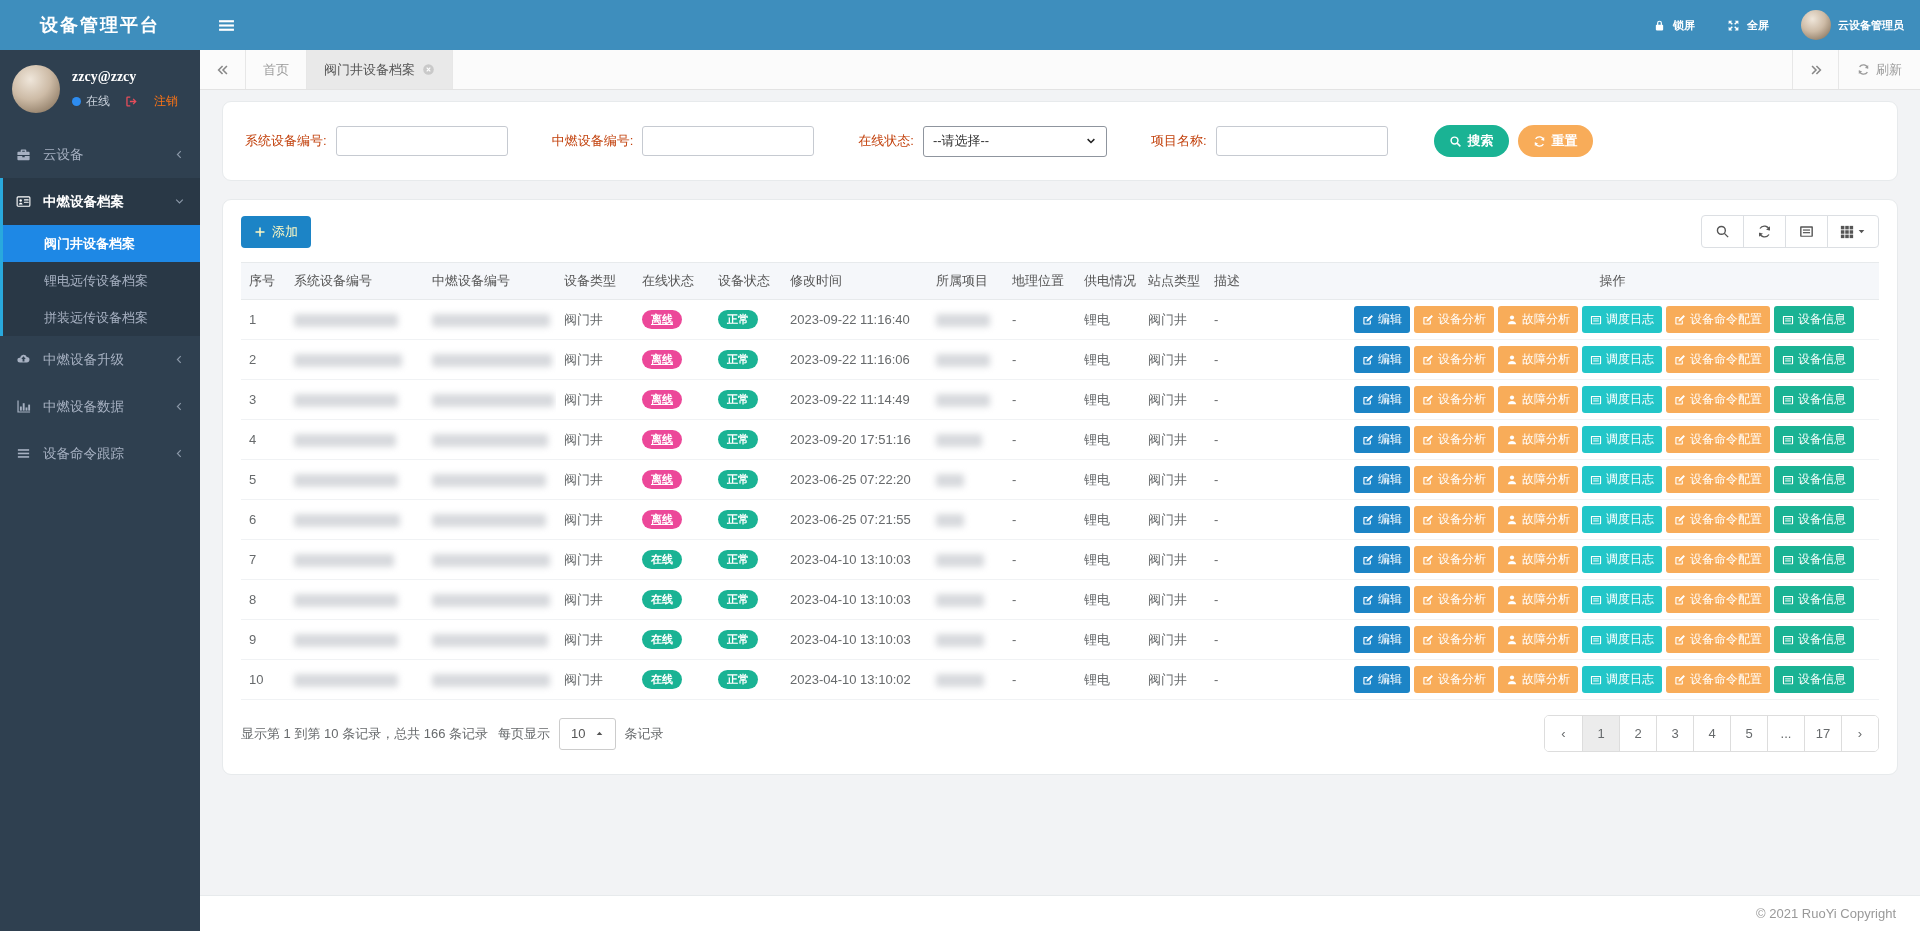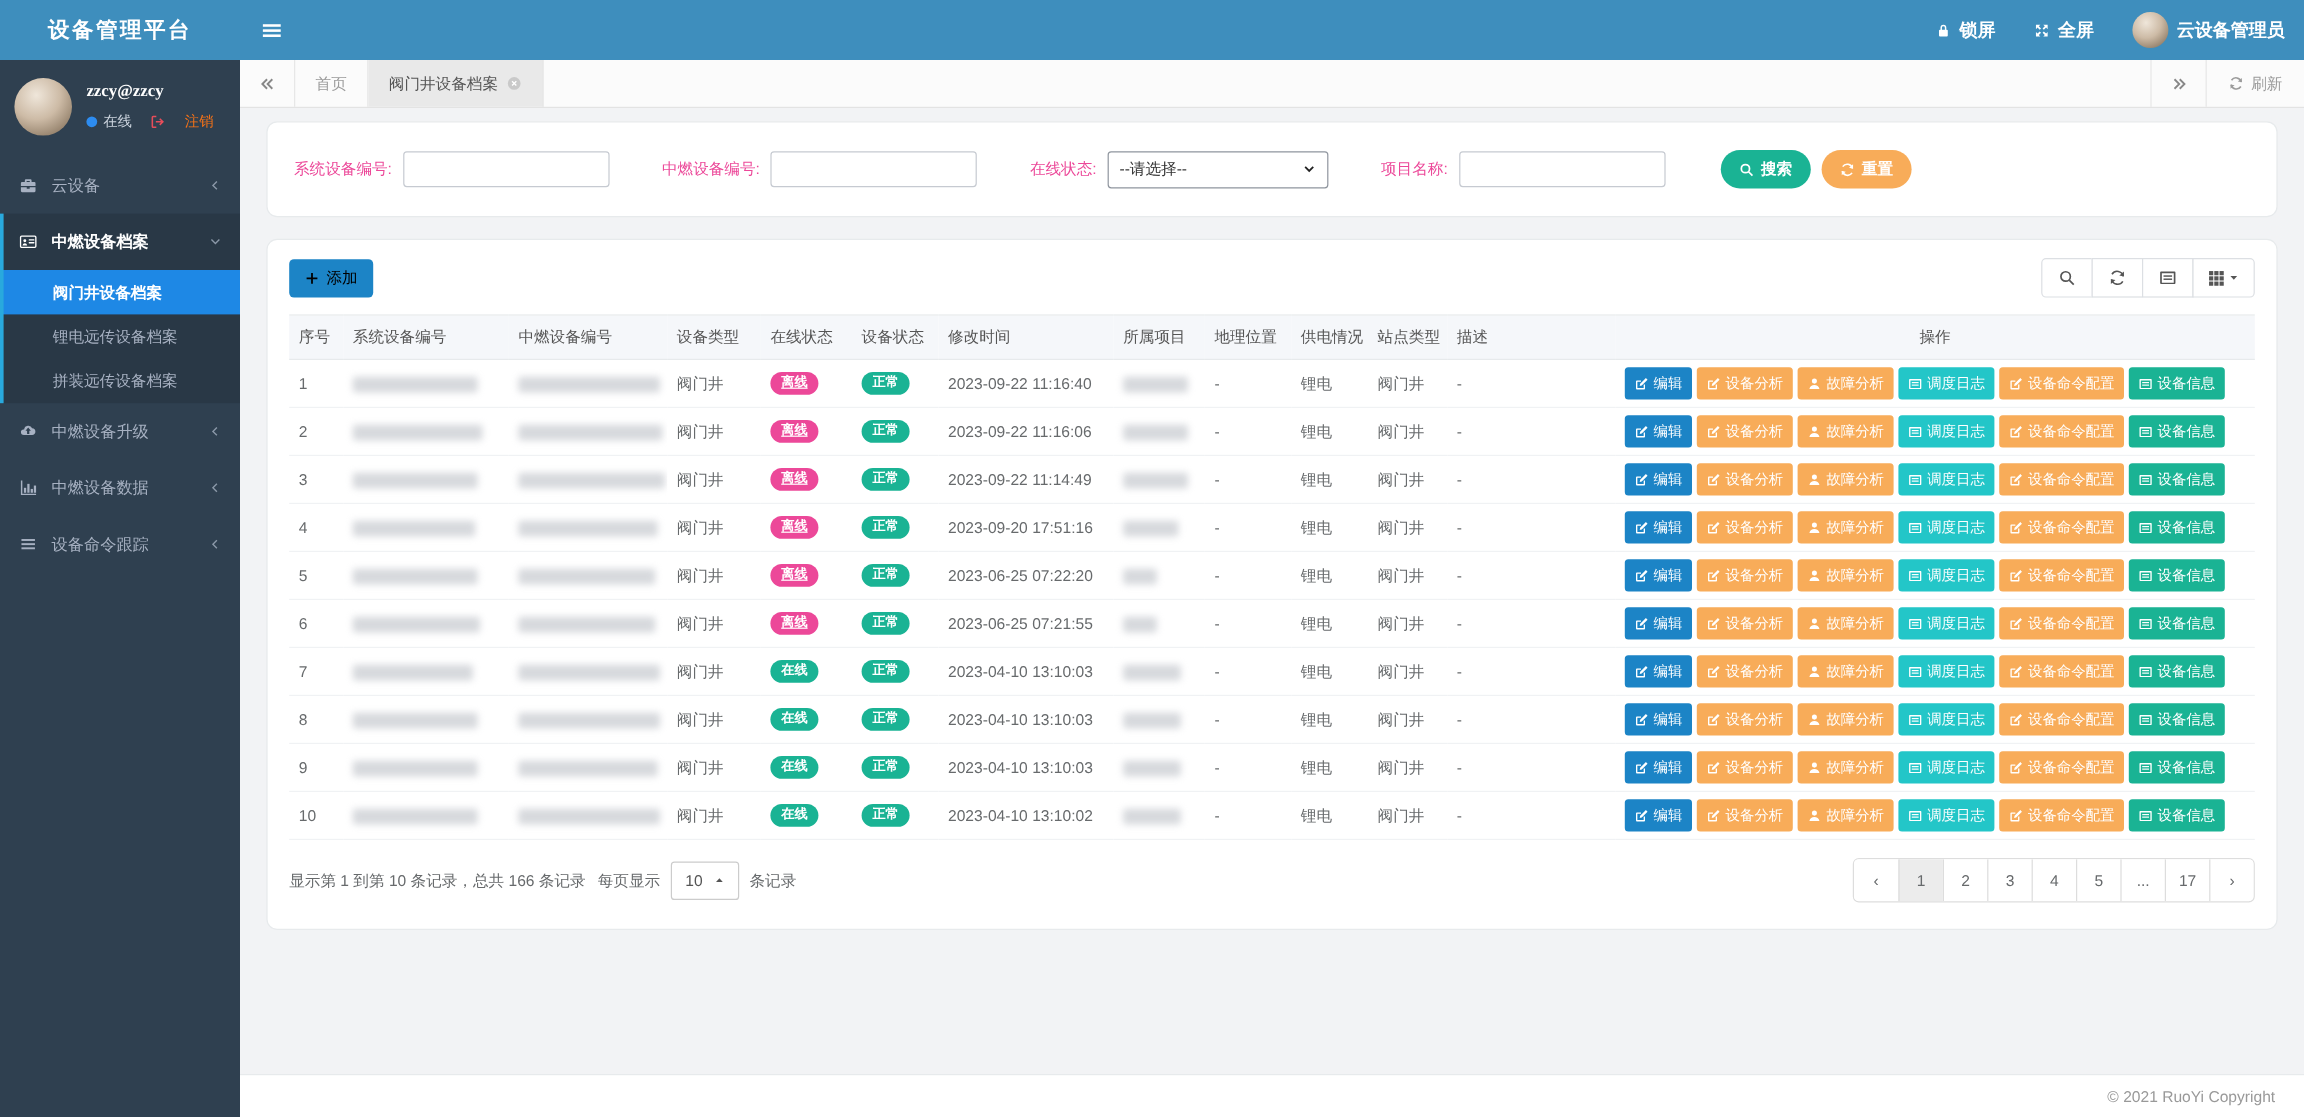--- a/index.html
+++ b/index.html
@@ -26,50 +26,50 @@
   .menu-item .mi-chev { margin-left:auto; color:#8b98a8; display:flex; }
   .menu-item.open { color:#fff; font-weight:bold; }
   .submenu-item { height:37px; display:flex; align-items:center; padding-left:44px; color:#a7b1c2; font-size:13px; cursor:pointer; }
   .submenu-item.active { background:#1e88e5; color:#fff; font-weight:bold; }
 
   
   .main { flex:1; display:flex; flex-direction:column; min-width:0; }
   .navbar { height:50px; background:#3e8ebd; display:flex; align-items:center; flex-shrink:0; }
   .hamb { width:52px; height:50px; display:flex; align-items:center; justify-content:center; cursor:pointer; color:#fff; }
   .nav-right { margin-left:auto; display:flex; align-items:center; height:50px; }
-  .nav-item { display:flex; align-items:center; gap:7px; padding:0 16px; height:50px; color:#fff; font-size:15px; font-weight:bold; cursor:pointer; }
+  .nav-item { display:flex; align-items:center; gap:7px; padding:0 16px; height:50px; color:#fff; font-size:11px; font-weight:bold; cursor:pointer; }
   .nav-avatar { width:30px; height:30px; border-radius:50%;
                 background: radial-gradient(circle at 38% 30%, #efe6da 0%, #cdbba6 45%, #8d7a64 85%, #6e5d4b 100%); }
 
   
   .tabbar { height:40px; background:#fbfbfb; border-bottom:1px solid #e3e3e3; display:flex; align-items:stretch; flex-shrink:0; }
   .tab-nav { width:46px; display:flex; align-items:center; justify-content:center; color:#888; border-right:1px solid #e7e7e7; cursor:pointer; }
   .tab-nav.right { border-right:none; border-left:1px solid #e7e7e7; }
   .tab { display:flex; align-items:center; gap:7px; padding:0 17px; font-size:13px; color:#9b9b9b; border-right:1px solid #e7e7e7; cursor:pointer; }
   .tab.active { background:#e9e9e9; color:#555; }
   .tab .close { display:flex; align-items:center; cursor:pointer; }
   .tab-spacer { flex:1; }
   .tab-refresh { display:flex; align-items:center; gap:6px; padding:0 18px; color:#9b9b9b; border-left:1px solid #e7e7e7; cursor:pointer;justify-content:center; }
 
   
   .content { flex:1; padding:11px 22px; overflow:hidden; }
   .card { background:#fff; border:1px solid #e7eaec; border-radius:9px; }
   .search-card { padding:23px 22px; display:flex; align-items:center; }
   .fgroup { display:flex; align-items:center; margin-right:44px; }
-  .fgroup label { color:#ec4899; margin-right:9px; white-space:nowrap; }
+  .fgroup label { color:#c2410c; margin-right:9px; white-space:nowrap; }
   .txt { width:172px; height:30px; border:1px solid #c6cad1; border-radius:3px; padding:0 8px; font-size:13px; color:#555; outline:none; font-family:inherit; }
   .select-box { width:184px; height:31px; border:1px solid #8f959e; border-radius:3px; background:#fff; display:flex; align-items:center; padding:0 9px; color:#333; cursor:pointer; }
   .select-box .caret { margin-left:auto; color:#222; display:flex; }
   .btn-pill { height:32px; border:none; border-radius:16px; padding:0 15px; color:#fff; font-size:13px; font-weight:bold; display:inline-flex; align-items:center; gap:6px; cursor:pointer; font-family:inherit; }
   .btn-search { background:#1ab394; margin-left:2px; }
   .btn-reset { background:#f8ac59; margin-left:9px; }
 
   .table-card { margin-top:18px; padding:15px 18px 22px 18px; }
   .table-top { display:flex; align-items:center; }
-  .btn-add { background:#1c84c6; border:none; color:#000000; height:32px; border-radius:4px; padding:0 13px; font-size:13px; display:inline-flex; align-items:center; gap:6px; cursor:pointer; font-family:inherit; }
+  .btn-add { background:#1c84c6; border:none; color:#fef9c3; height:32px; border-radius:4px; padding:0 13px; font-size:13px; display:inline-flex; align-items:center; gap:6px; cursor:pointer; font-family:inherit; }
   .tool-group { margin-left:auto; display:flex; }
   .tool-btn { width:43px; height:33px; background:#fff; border:1px solid #dcdfe3; margin-left:-1px; display:flex; align-items:center; justify-content:center; gap:3px; color:#555; cursor:pointer; }
   .tool-btn:first-child { border-radius:4px 0 0 4px; margin-left:0; }
   .tool-btn:last-child { border-radius:0 4px 4px 0; width:52px; }
 
   table { width:100%; border-collapse:collapse; table-layout:fixed; margin-top:14px; }
   thead th { background:#f5f7fa; font-weight:normal; color:#555; text-align:left; height:37px; padding:0 8px; border-top:1px solid #e7eaec; border-bottom:1px solid #e7eaec; font-size:13px; white-space:nowrap; }
   thead th.c-actions { text-align:center; }
   tbody td { height:40px; padding:0 8px; border-bottom:1px solid #f0f2f4; font-size:13px; color:#676a6c; white-space:nowrap; overflow:hidden; }
   .blur { display:inline-block; height:13px; border-radius:2px; background:#b6bac1; filter:blur(3px); opacity:.55; vertical-align:middle; }

